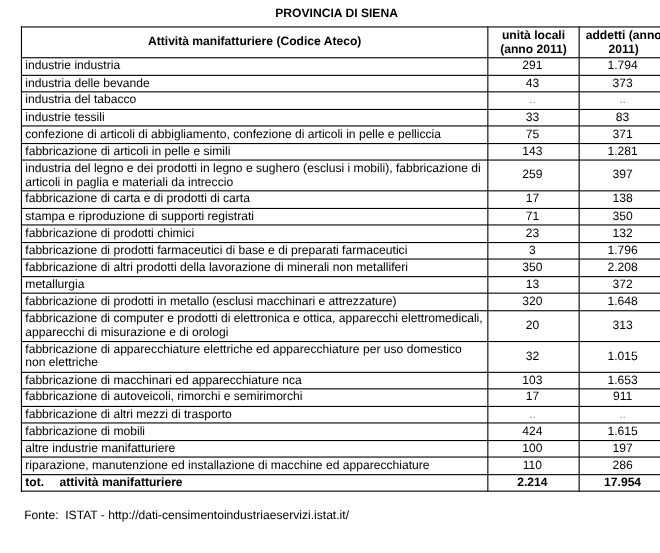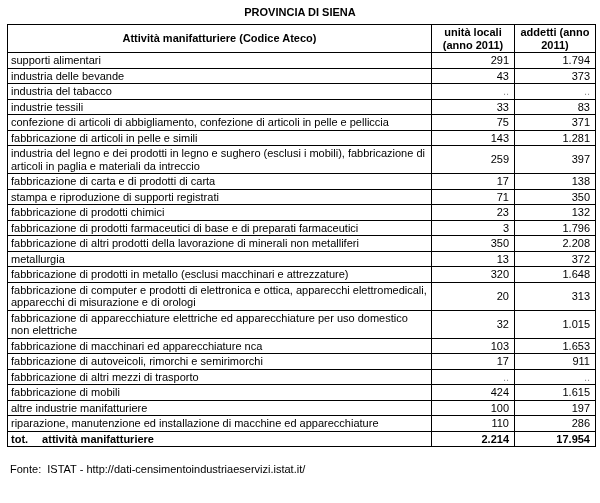--- a/index.html
+++ b/index.html
@@ -4,21 +4,21 @@
 <style>
   * { box-sizing: border-box; }
   html, body {
     margin: 0; padding: 0;
     width: 600px; height: 503px;
     background: #ffffff;
     font-family: "Liberation Sans", sans-serif;
     color: #000000;
     overflow: hidden;
   }
-  .page { width: 600px; height: 503px; position: relative; }
+  .page { width: 600px; height: 503px; position: relative; padding-left: 12px; }
   .doc-title {
     text-align: center;
     font-weight: bold;
     font-size: 11px;
     line-height: 13px;
     padding-top: 6px;
   }
   table.data-table {
     border-collapse: collapse;
     table-layout: fixed;
@@ -31,21 +31,21 @@
     padding: 1px 3px;
     line-height: 12.5px;
     vertical-align: middle;
     overflow: hidden;
   }
   .data-table th {
     font-weight: bold;
     text-align: center;
   }
   .data-table td.label { text-align: left; }
-  .data-table td.num  { text-align: right; padding-right: 5px; }
+  .data-table td.num  { text-align: center; padding-right: 5px; }
   .data-table td.dots { color: #909090; }
   .data-table tr.total-row td { font-weight: bold; }
   .tot-prefix { margin-right: 14px; }
   .source-note {
     font-size: 11px;
     line-height: 13px;
     margin: 16px 0 0 10px;
   }
 </style>
 </head>
@@ -64,21 +64,21 @@
     <thead>
       <tr>
         <th>Attività manifatturiere (Codice Ateco)</th>
         <th>unità locali (anno 2011)</th>
         <th>addetti (anno 2011)</th>
       </tr>
     </thead>
     <tbody id="table-body">
 
     <tr>
-          <td class="label">supporti alimentari</td>
+          <td class="label">industrie industria</td>
           <td class="num">291</td>
           <td class="num">1.794</td>
         </tr>
         <tr>
           <td class="label">industria delle bevande</td>
           <td class="num">43</td>
           <td class="num">373</td>
         </tr>
         <tr>
           <td class="label">industria del tabacco</td>

